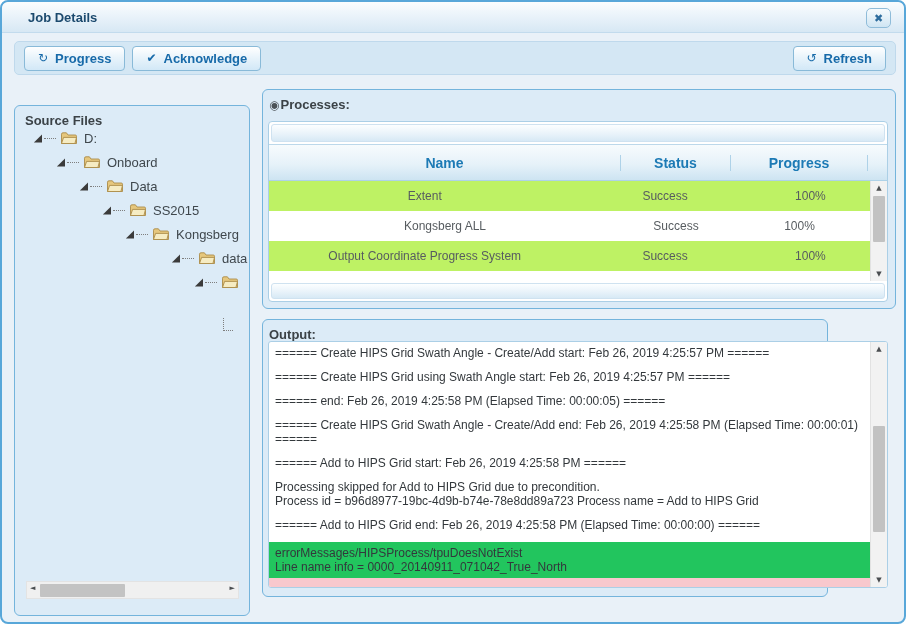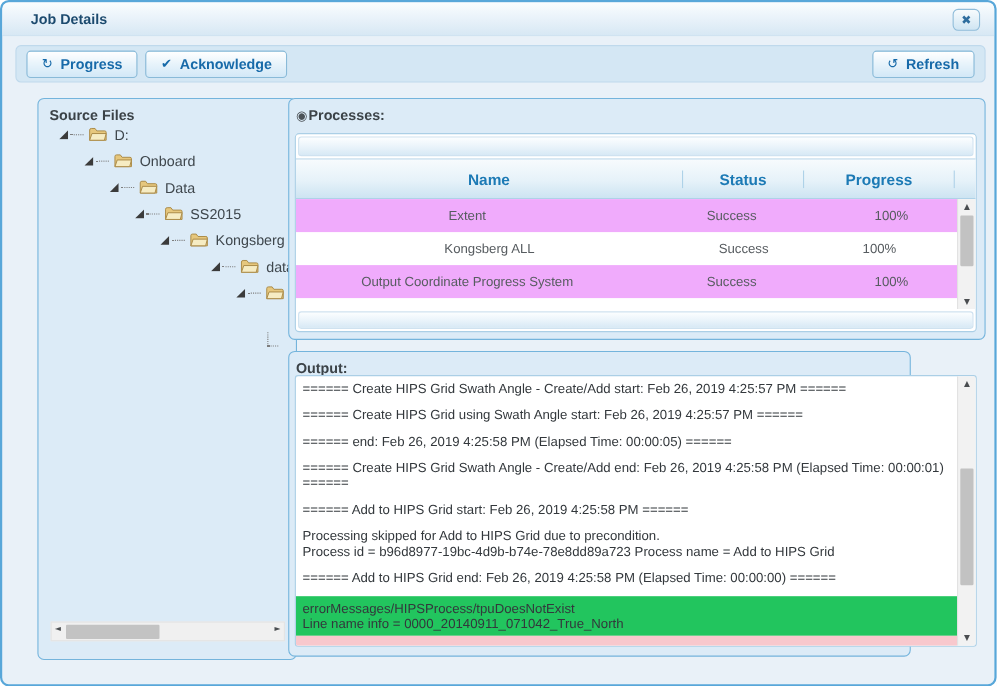--- a/index.html
+++ b/index.html
@@ -30,21 +30,21 @@
           color:#176aa9; font-size:13px; font-weight:bold;
           display:inline-flex; align-items:center; gap:7px; cursor:pointer; }
   .tbtn .icon { font-size:12px; font-weight:normal; }
   .spacer { flex:1; }
 
   
   .panel { position:absolute; background:#dcebf7; border:1px solid #74b4dc; border-radius:6px; }
   .panel-title { position:absolute; font-size:13px; font-weight:bold; color:#3b4247; }
 
   
-  .tree-panel { left:12px; top:87px; width:236px; height:511px; overflow:hidden;margin-left:20px; }
+  .tree-panel { left:12px; top:103px; width:236px; height:511px; overflow:hidden; }
   .tree-body { position:absolute; left:0; top:20px; right:0; bottom:40px; overflow:hidden; }
   .tree-node { height:24px; display:flex; align-items:center; white-space:nowrap; cursor:pointer; }
   .expander { width:9px; height:9px; background:#3b3b3b; flex:0 0 9px;
               clip-path:polygon(100% 10%, 100% 100%, 10% 100%); margin-right:2px; }
   .connector { width:12px; height:10px; border-bottom:1px dotted #7e7e7e; margin:0 4px 8px 0; flex:0 0 12px; }
   .folder { display:inline-flex; margin-right:6px; flex:0 0 18px; }
   .tree-label { font-size:13px; color:#3f474d; }
   .tree-tail { position:absolute; left:208px; top:212px; width:10px; height:13px;
                border-left:1px dotted #7e7e7e; border-bottom:1px dotted #7e7e7e; }
 
@@ -71,21 +71,21 @@
   .strip.bottom { flex:0 0 16px; height:16px; }
   .thead { display:flex; height:37px; flex:0 0 37px;
            background:linear-gradient(#f7fbfd,#e6f2f9 55%,#cde4f2);
            border-top:1px solid #bcd8ea; border-bottom:1px solid #aed2e8;align-items:center; }
   .th { display:flex; align-items:center; justify-content:center;
         font-size:14px; font-weight:bold; color:#1c7ab5; border-right:1px solid #aed2e8; }
   .th.gutter { border-right:none; }
   .c-name { width:352px; } .c-status { width:110px; } .c-prog { width:137px; } .c-gutter { flex:1; }
   .tbody { position:relative; flex:1; overflow:hidden; }
   .trow { display:flex; height:30px; align-items:center; font-size:12px; color:#575c60; width:602px; }
-  .trow.odd { background:#f0abfc;gap:36px; }
+  .trow.odd { background:#bef264;gap:36px; }
   .trow span { text-align:center; }
 
   
   .out-panel { left:260px; top:317px; width:566px; height:278px; }
   .out-label { left:6px; top:7px; }
   .log-wrap { position:absolute; left:5px; top:21px; width:620px; height:247px;
               background:#fff; border:1px solid #abcfe6; border-radius:3px; overflow:hidden; }
   .log-content { position:absolute; left:0; top:0; right:17px; bottom:0; overflow:hidden; padding-top:4px;
                  font-size:12px; line-height:14px; color:#33383c; }
   .log-p { padding:0 6px; margin:0 0 10px 0; white-space:pre-wrap; word-wrap:break-word; }

